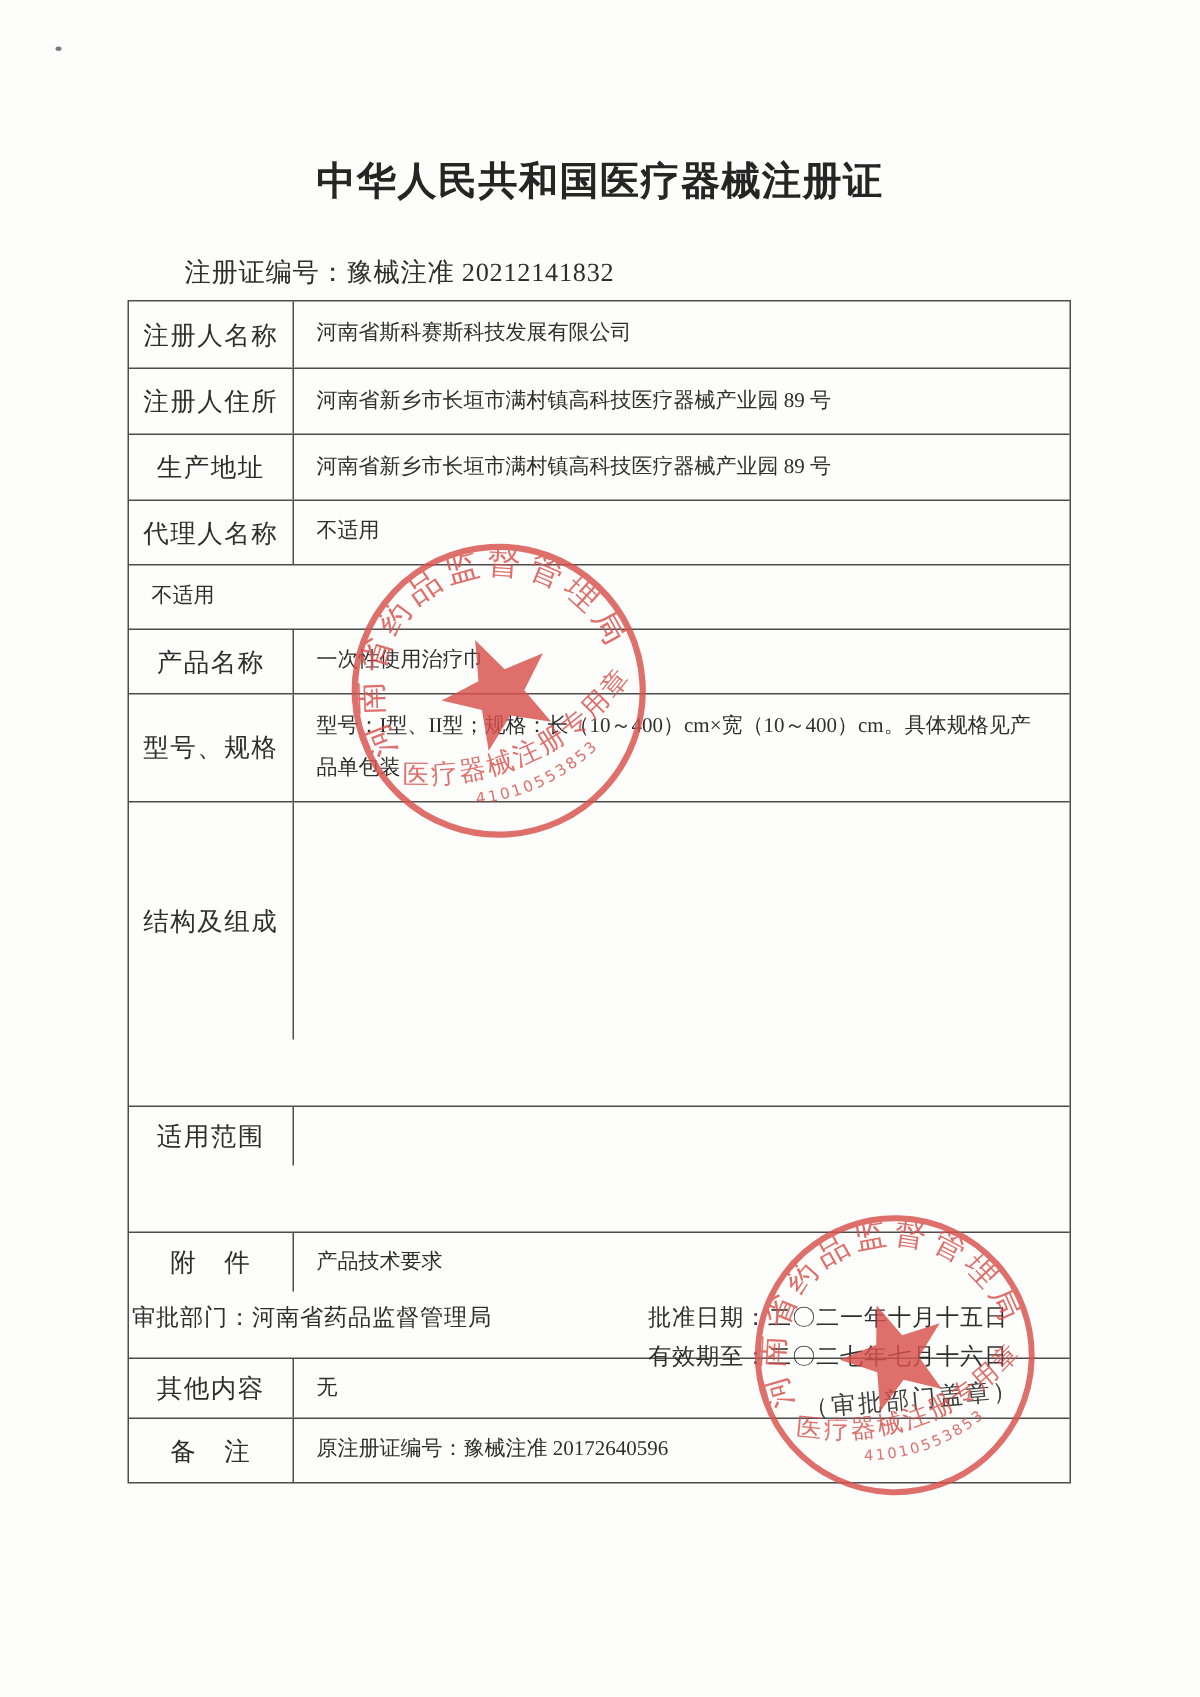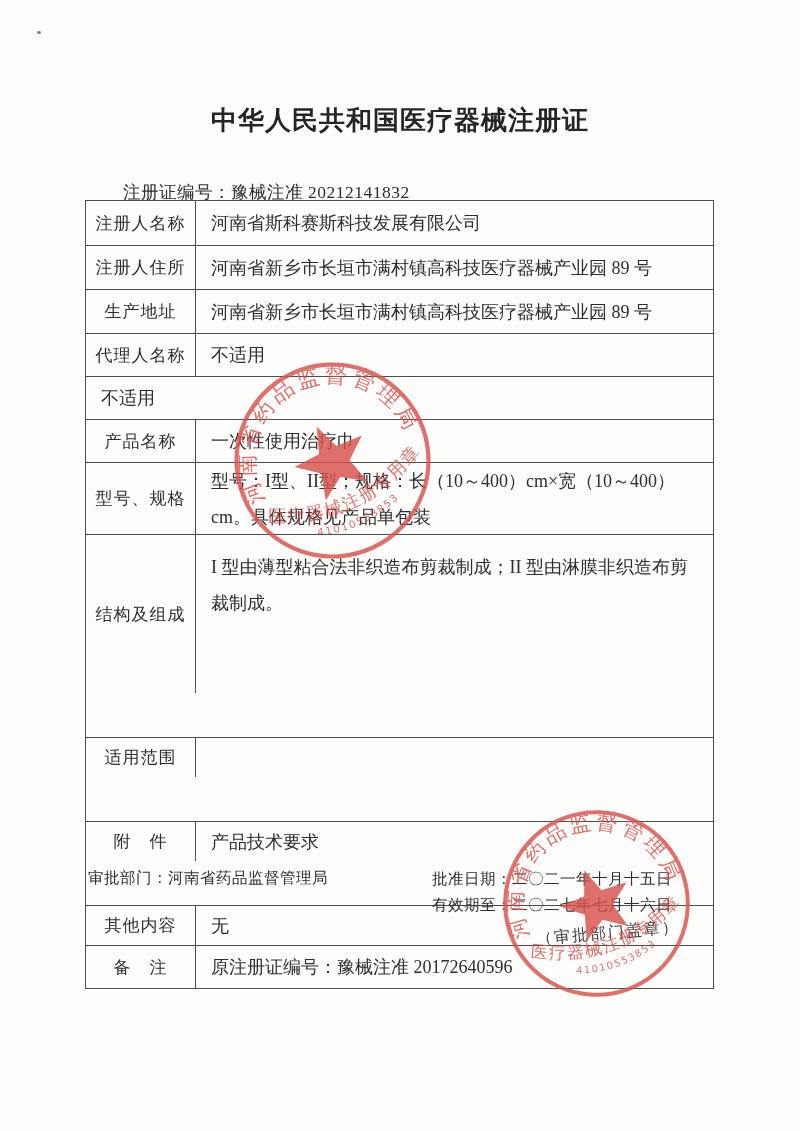--- a/index.html
+++ b/index.html
@@ -30,21 +30,20 @@
     font-weight: 700;
     font-size: 26px;
     letter-spacing: 1px;
     color: #252525;
   }
   .cert-line {
     position: absolute;
     top: 169px; left: 123px;
     font-size: 17.5px;
     letter-spacing: 0.5px;
-    margin-top: 11px;
   }
   .cert-table {
     position: absolute;
     left: 85px; top: 200px;
     width: 629px;
     border: 1.5px solid #4d4d4d;
     box-sizing: border-box;
     background: transparent;
   }
   .trow { display: flex; border-top: 1px solid #4d4d4d; box-sizing: border-box; }
@@ -59,21 +58,21 @@
     font-size: 17px;
     letter-spacing: 1px;
     text-align: center;
     box-sizing: border-box;
   }
   .trow .val {
     flex: 1;
     display: flex;
     align-items: center;
     padding: 4px 12px 4px 15px;
-    font-size: 18px;
+    font-size: 14px;
     line-height: 2.0;
     box-sizing: border-box;
   }
   .trow.tall .val { align-items: flex-start; padding-top: 14px; }
   .h44 { height: 44px; } .h43 { height: 43px; } .h72 { height: 72px; }
   .h159 { height: 159px; } .h40 { height: 40px; margin-top: 44px; }
   .approval {
     position: absolute;
     left: 88px; top: 868px;
     font-size: 15.5px;
@@ -144,21 +143,20 @@
     <div class="trow h43">
       <div class="lbl">产品名称</div>
       <div class="val">一次性使用治疗巾</div>
     </div>
     <div class="trow h72">
       <div class="lbl">型号、规格</div>
       <div class="val">型号：I型、II型；规格：长（10～400）cm×宽（10～400）cm。具体规格见产品单包装</div>
     </div>
     <div class="trow h159 tall">
       <div class="lbl">结构及组成</div>
-      <div class="val">I 型由薄型粘合法非织造布剪裁制成；II 型由淋膜非织造布剪裁制成。</div>
     </div>
     <div class="trow h40">
       <div class="lbl">适用范围</div>
     </div>
     <div class="trow h40">
       <div class="lbl">附　件</div>
       <div class="val">产品技术要求</div>
     </div>
     <div class="trow h40">
       <div class="lbl">其他内容</div>

